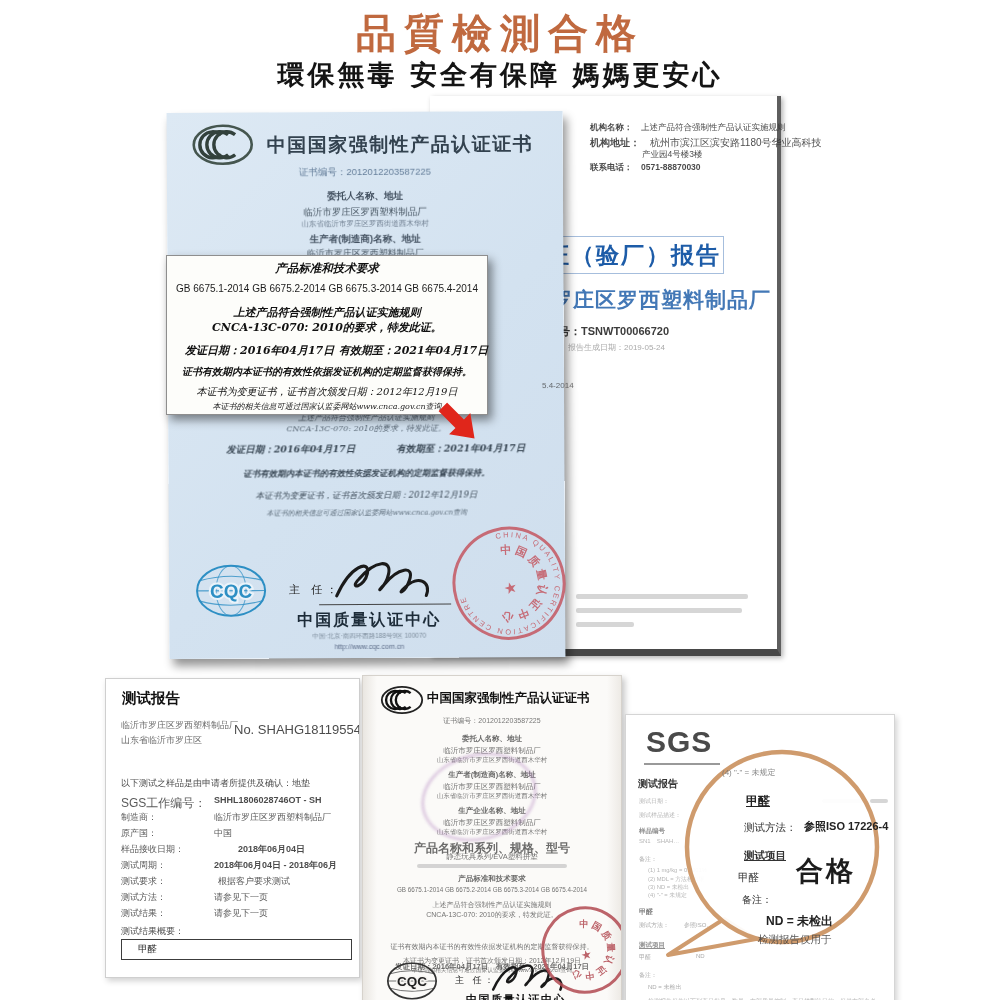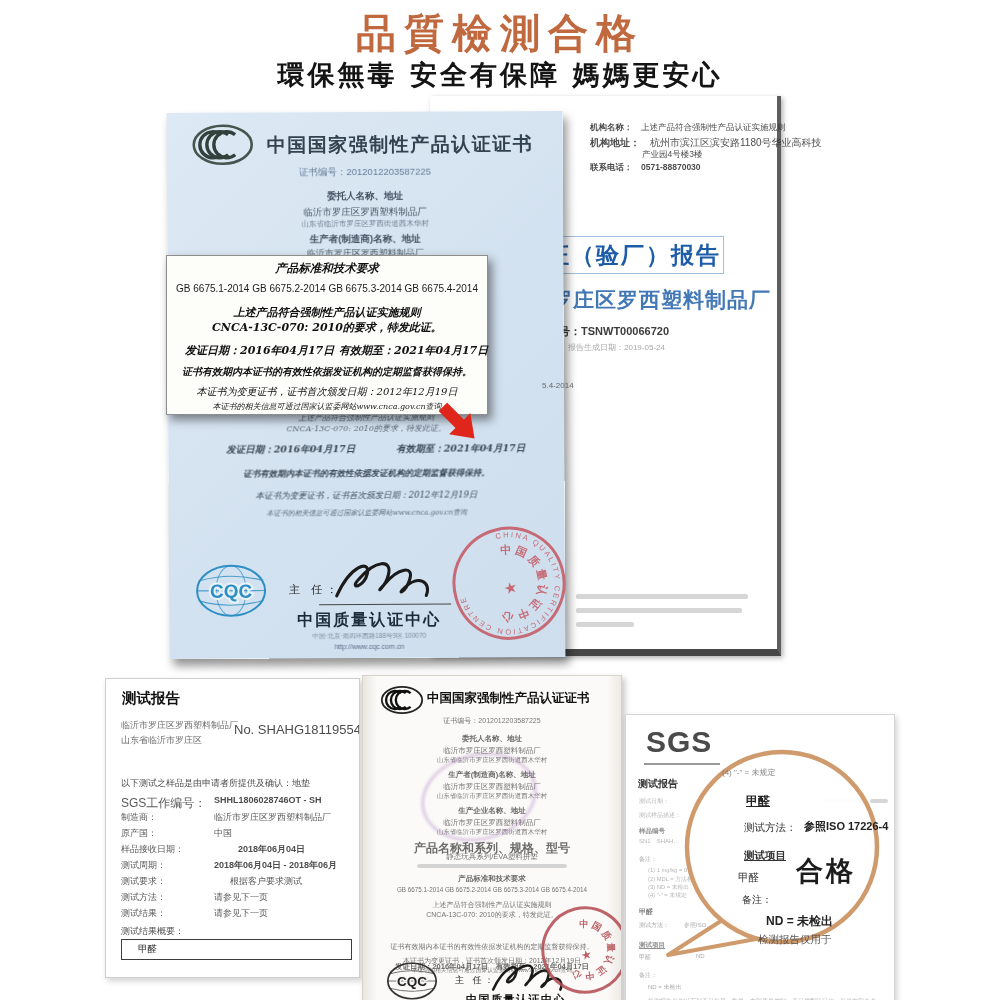--- a/index.html
+++ b/index.html
@@ -141,21 +141,21 @@
     <span class="ab fuzz" style="left:108px;top:116px;font-size:9px;font-weight:bold;color:#333;">SHHL1806028746OT - SH</span>
     <span class="ab fuzz" style="left:15px;top:132px;font-size:9px;color:#444;">制造商：</span>
     <span class="ab fuzz" style="left:108px;top:132px;font-size:9px;color:#444;">临沂市罗庄区罗西塑料制品厂</span>
     <span class="ab fuzz" style="left:15px;top:148px;font-size:9px;color:#444;">原产国：</span>
     <span class="ab fuzz" style="left:108px;top:148px;font-size:9px;color:#444;">中国</span>
     <span class="ab fuzz" style="left:15px;top:164px;font-size:9px;color:#444;">样品接收日期：</span>
     <span class="ab fuzz" style="left:108px;top:164px;font-size:9px;font-weight:bold;color:#333;margin-left:24px;">2018年06月04日</span>
     <span class="ab fuzz" style="left:15px;top:180px;font-size:9px;color:#444;">测试周期：</span>
     <span class="ab fuzz" style="left:108px;top:180px;font-size:9px;font-weight:bold;color:#333;">2018年06月04日 - 2018年06月</span>
     <span class="ab fuzz" style="left:15px;top:196px;font-size:9px;color:#444;">测试要求：</span>
-    <span class="ab fuzz" style="left:124px;top:196px;font-size:9px;color:#444;">根据客户要求测试</span>
+    <span class="ab fuzz" style="left:112px;top:196px;font-size:9px;color:#444;">根据客户要求测试</span>
     <span class="ab fuzz" style="left:15px;top:212px;font-size:9px;color:#444;">测试方法：</span>
     <span class="ab fuzz" style="left:108px;top:212px;font-size:9px;color:#444;">请参见下一页</span>
     <span class="ab fuzz" style="left:15px;top:228px;font-size:9px;color:#444;">测试结果：</span>
     <span class="ab fuzz" style="left:108px;top:228px;font-size:9px;color:#444;">请参见下一页</span>
 
     <span class="ab fuzz" style="left:15px;top:246px;font-size:9px;color:#333;">测试结果概要：</span>
     <table class="mini ab" style="left:15px;top:260px;">
       <tbody>
       <tr>
             <td style="padding-left:16px;">甲醛</td>

